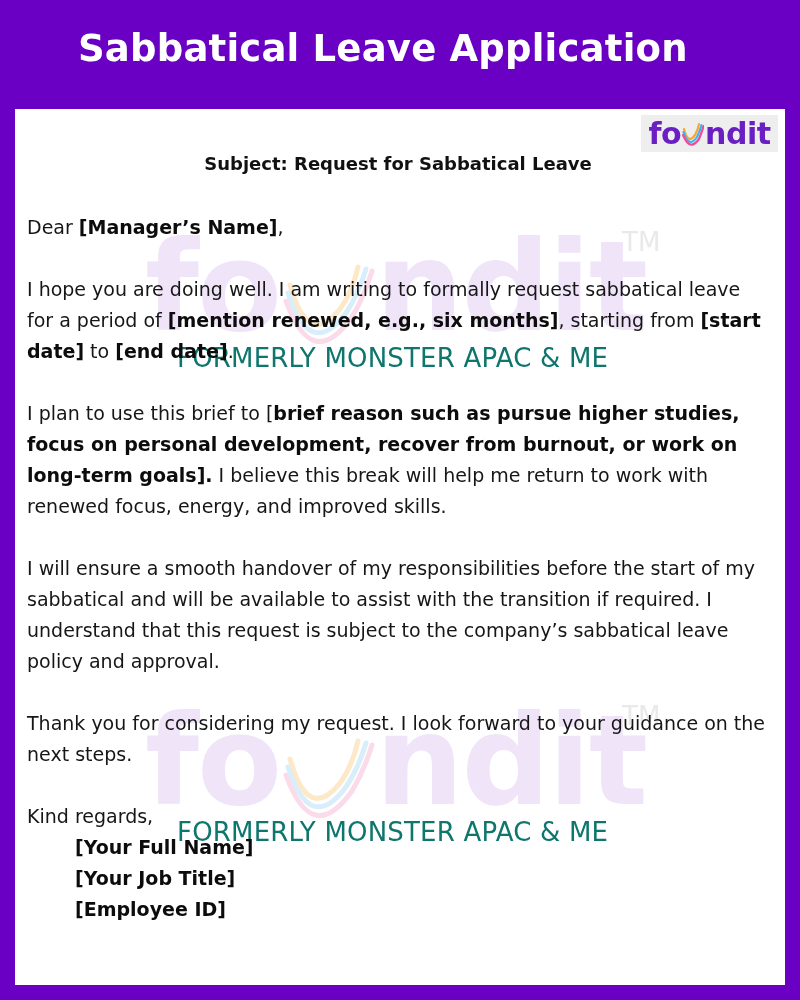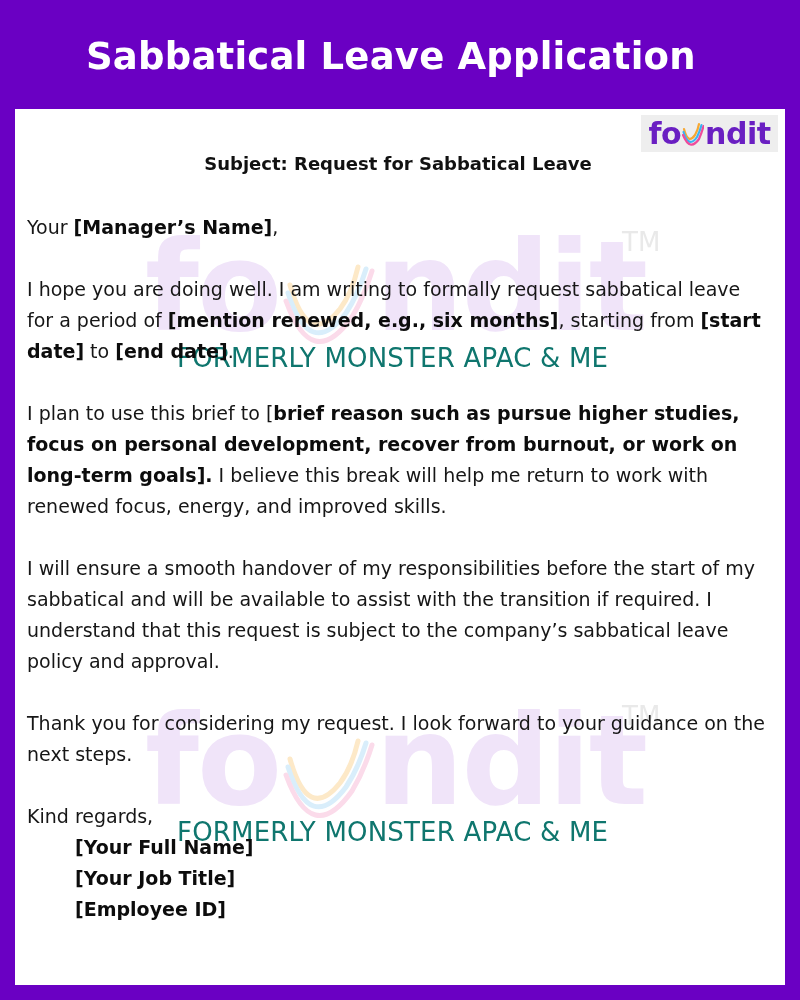--- a/index.html
+++ b/index.html
@@ -4,21 +4,21 @@
 <style>
   html, body { margin: 0; padding: 0; }
   body {
     width: 800px; height: 1000px; overflow: hidden;
     background: #6a00c3;
     font-family: "DejaVu Sans", "Liberation Sans", sans-serif;
     position: relative;
   }
   .header-title {
     position: absolute; left: 78px; top: 24px;
-    margin: 8px;
+    margin: 0;
     color: #ffffff;
     font-weight: bold;
     font-size: 37px;
     letter-spacing: 0.2px;
     line-height: 50px;
     white-space: nowrap;
   }
   .card {
     position: absolute; left: 15px; top: 109px;
     width: 770px; height: 876px;
@@ -112,21 +112,21 @@
         <path d="M1.5 11 Q7 28 15 16 Q18 10 19.5 4" fill="none" stroke="#3bb4f2" stroke-width="2.2" stroke-linecap="round"></path>
         <path d="M1 14 Q8 31 17 18 Q20 11 21.5 5" fill="none" stroke="#ee4c9b" stroke-width="2.2" stroke-linecap="round"></path>
       </svg>
       <span>ndit</span>
     </div>
   </div>
 
   <h2 class="subject">Subject: Request for Sabbatical Leave</h2>
 
   <div class="letter">
-    <p><span>Your </span><b>[Manager’s Name]</b><span>,</span></p>
+    <p><span>Dear </span><b>[Manager’s Name]</b><span>,</span></p>
 
     <p><span>I hope you are doing well. I am writing to formally request sabbatical leave for a period of </span><b>[mention renewed, e.g., six months]</b><span>, starting from </span><b>[start date]</b><span> to </span><b>[end date]</b><span>.</span></p>
 
     <p><span>I plan to use this brief to [</span><b>brief reason such as pursue higher studies, focus on personal development, recover from burnout, or work on long-term goals].</b><span> I believe this break will help me return to work with renewed focus, energy, and improved skills.</span></p>
 
     <p>I will ensure a smooth handover of my responsibilities before the start of my sabbatical and will be available to assist with the transition if required. I understand that this request is subject to the company’s sabbatical leave policy and approval.</p>
 
     <p>Thank you for considering my request. I look forward to your guidance on the next steps.</p>
 
     <div>

